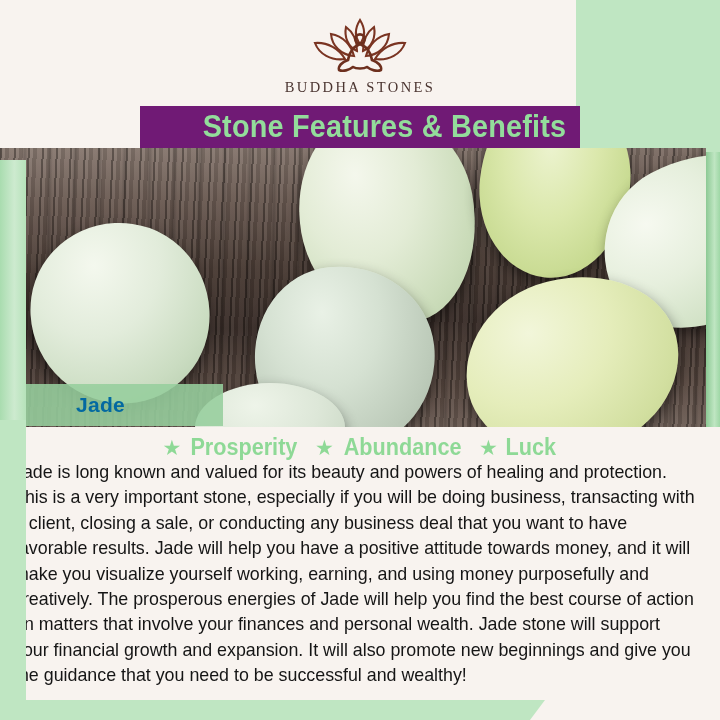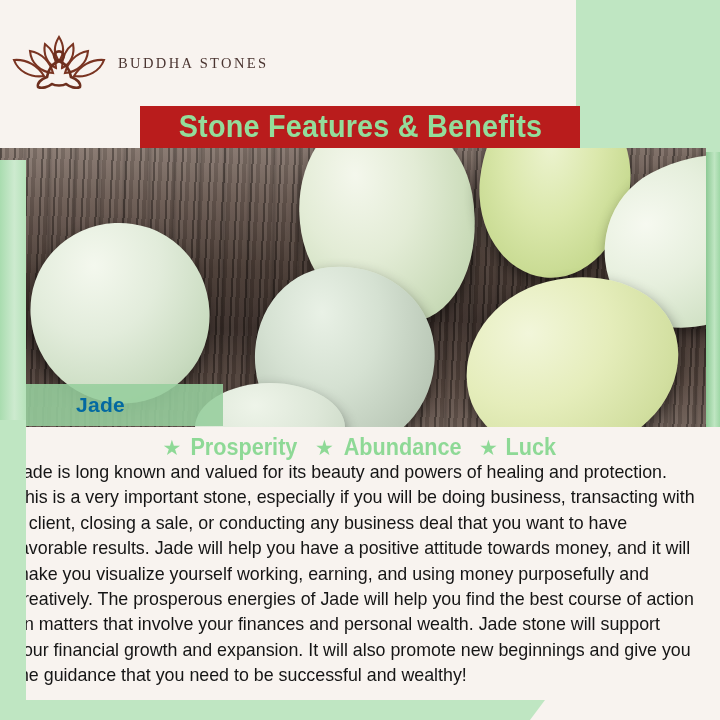--- a/index.html
+++ b/index.html
@@ -65,44 +65,44 @@
     z-index: 6;
   }
 
   
   .header {
     position: absolute;
     top: 0; left: 0;
     width: 720px; height: 110px;
     z-index: 4;
     display: flex;
-    flex-direction: row;
+    flex-direction: column;
     align-items: center;
     justify-content: flex-start;
     padding-top: 14px;
   }
   .logo-mark { width: 118px; height: 62px; display:block; }
   .logo-word {
     margin-top: 3px;
     font-family: "Liberation Serif", serif;
     font-size: 14.5px;
     letter-spacing: 2.4px;
     color: #4a3430;
     font-weight: 400;
   }
 
   
   .title-banner {
     position: absolute;
     top: 106px; left: 140px;
     width: 440px; height: 42px;
-    background: #b91c1c;
-    display: flex;
-    align-items: center;
-    justify-content: center;
+    background: #701a75;
+    display: flex;
+    align-items: center;
+    justify-content: flex-end;
     z-index: 5;
   }
   .title-text {
     font-family: "Liberation Sans Narrow", "Liberation Sans", sans-serif;
     font-size: 31px;
     font-weight: bold;
     color: #93dd9b;
     letter-spacing: 0.2px;
     transform: scaleX(0.93);
     white-space: nowrap;

